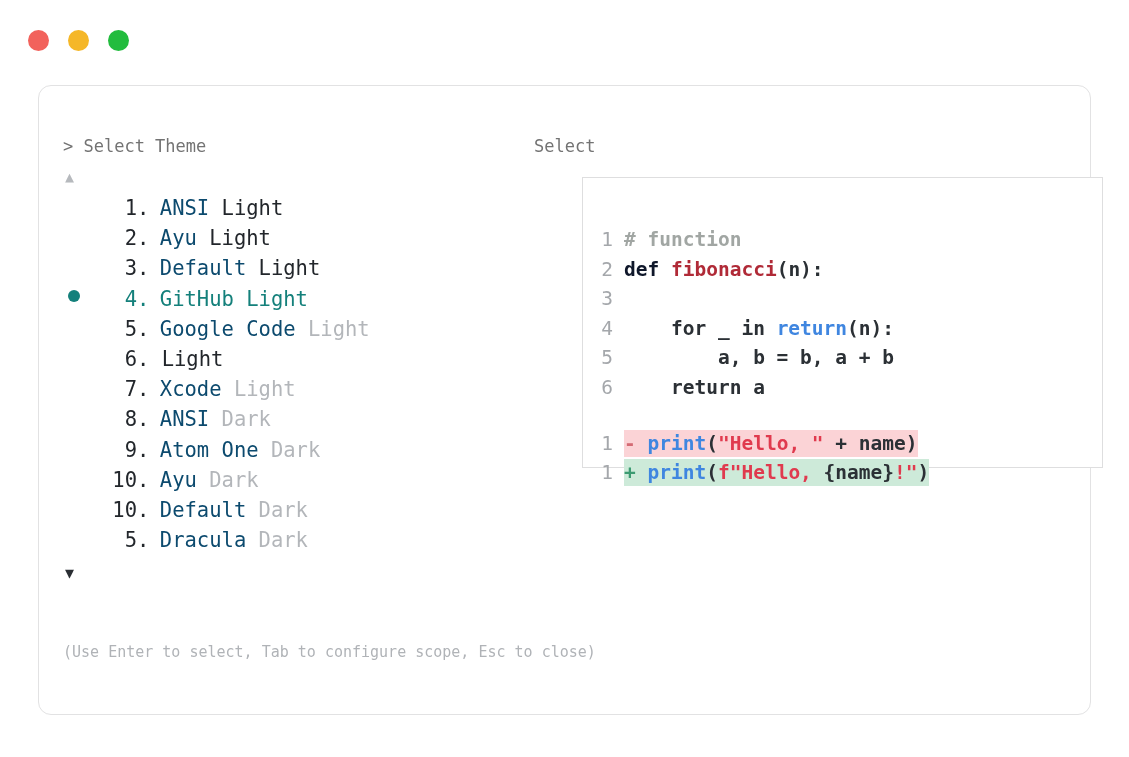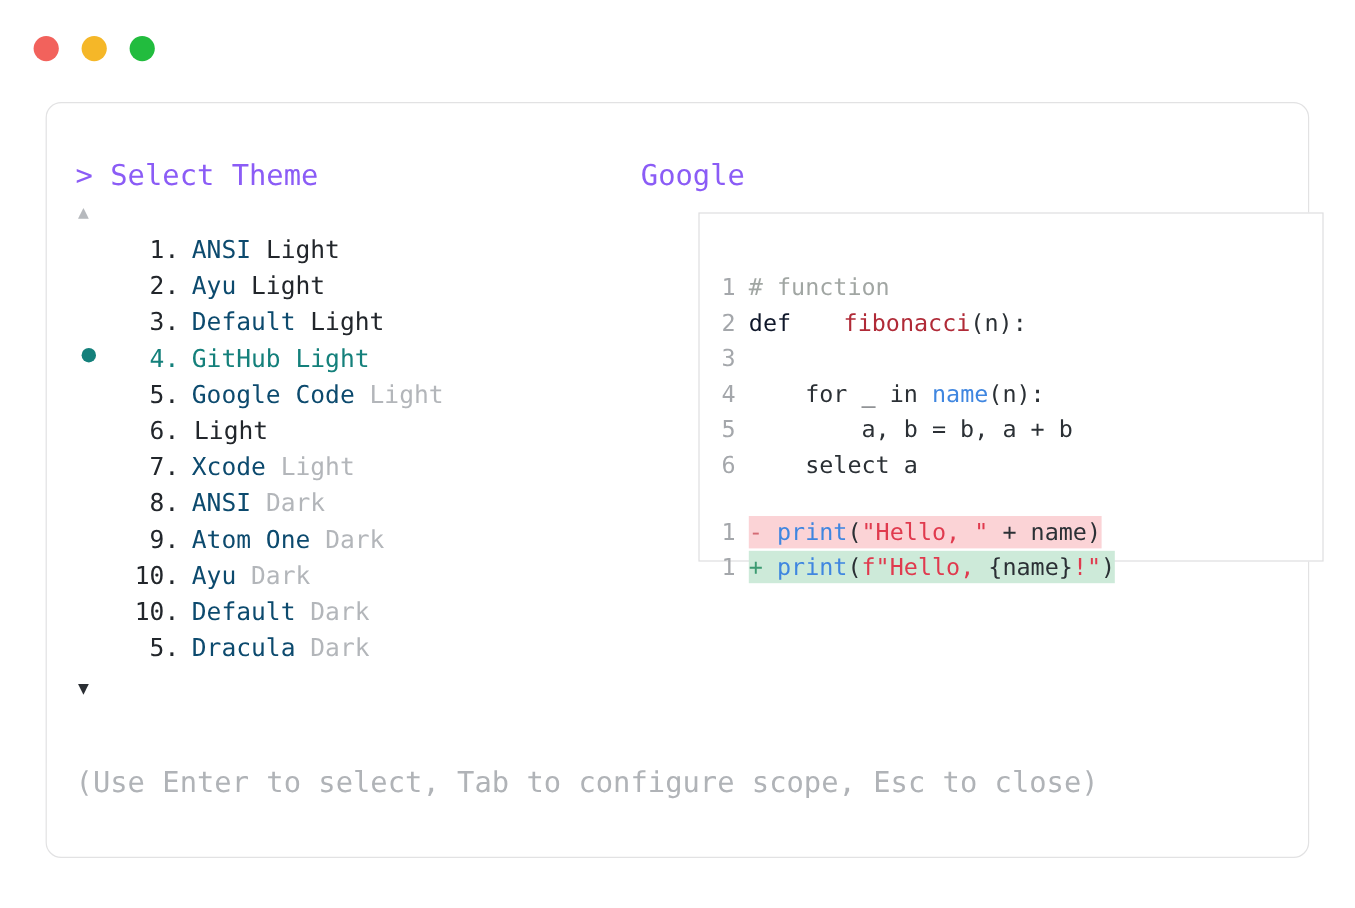--- a/index.html
+++ b/index.html
@@ -68,23 +68,23 @@
   }
 
   .right-col {
     position: absolute;
     left: 495px;
     top: 47px;
     width: 535px;
   }
 
   .section-title {
-    font-size: 24px;
+    font-size: 17px;
     line-height: 26px;
-    color: #8b5cf6;
+    color: #737373;
     letter-spacing: 0px;
     white-space: pre;
   }
 
   .scroll-arrow {
     font-size: 15px;
     line-height: 19px;
     margin-top: 9px;
     margin-left: 2px;
     height: 19px;
@@ -133,21 +133,21 @@
   .theme-row.selected .dotsep,
   .theme-row.selected .tname,
   .theme-row.selected .tvariant { color: #14807b; }
   .tvariant.strong { color: #22262b; }
 
   
   .hint {
     position: absolute;
     left: 24px;
     top: 553px;
-    font-size: 24px;
+    font-size: 15px;
     line-height: 26px;
     color: #b0b3b7;
     white-space: pre;
   }
 
   
   .code-panel {
     position: absolute;
     left: 48px;
     top: 44px;
@@ -172,24 +172,24 @@
     line-height: 29.5px;
     white-space: pre;
   }
   .ln {
     width: 18px;
     flex: 0 0 18px;
     text-align: right;
     color: #a4a7ab;
     margin-right: 11px;
   }
-  .code-text { color: #2b3035; }
+  .code-text { color: #2b3035; font-weight: bold; }
   .code-text .tok-comment { color: #a1a6a3; }
   .code-text .tok-kw      { color: #0f172a; }
-  .code-text .tok-fn      { color: #b02a37; margin-left: 32px; }
+  .code-text .tok-fn      { color: #b02a37; }
   .code-text .tok-num     { color: #0e8079; }
   .code-text .tok-builtin { color: #3f86e0; }
   .code-text .tok-str     { color: #e03a4e; }
 
   .code-gap { height: 25px; }
 
   .diff-line .code-text {
     padding: 1.5px 0;
   }
   .diff-line.removed .hl {
@@ -231,29 +231,29 @@
             <div class="theme-row"><span class="bullet-cell"></span><span class="idx">8</span><span class="dotsep">.</span><span class="tname">ANSI</span><span> </span><span class="tvariant">Dark</span></div>
             <div class="theme-row"><span class="bullet-cell"></span><span class="idx">9</span><span class="dotsep">.</span><span class="tname">Atom One</span><span> </span><span class="tvariant">Dark</span></div>
             <div class="theme-row"><span class="bullet-cell"></span><span class="idx">10</span><span class="dotsep">.</span><span class="tname">Ayu</span><span> </span><span class="tvariant">Dark</span></div>
             <div class="theme-row"><span class="bullet-cell"></span><span class="idx">10</span><span class="dotsep">.</span><span class="tname">Default</span><span> </span><span class="tvariant">Dark</span></div>
             <div class="theme-row"><span class="bullet-cell"></span><span class="idx">5</span><span class="dotsep">.</span><span class="tname">Dracula</span><span> </span><span class="tvariant">Dark</span></div>
           </div>
         <div class="scroll-arrow down">▼</div>
       </div>
 
       <div class="right-col">
-        <div class="section-title">Google</div>
+        <div class="section-title">Select</div>
         <div class="code-panel">
           <div class="code-inner" id="code-inner">
               <div class="code-line"><span class="ln">1</span><span class="code-text"><span class="tok-comment"># function</span></span></div>
               <div class="code-line"><span class="ln">2</span><span class="code-text"><span class="tok-kw">def </span><span class="tok-fn">fibonacci</span><span>(n):</span></span></div>
               <div class="code-line"><span class="ln">3</span></div>
-              <div class="code-line"><span class="ln">4</span><span class="code-text"><span>    for _ in </span><span class="tok-builtin">name</span><span>(n):</span></span></div>
+              <div class="code-line"><span class="ln">4</span><span class="code-text"><span>    for _ in </span><span class="tok-builtin">return</span><span>(n):</span></span></div>
               <div class="code-line"><span class="ln">5</span><span class="code-text"><span>        a, b = b, a + b</span></span></div>
-              <div class="code-line"><span class="ln">6</span><span class="code-text"><span>    select a</span></span></div>
+              <div class="code-line"><span class="ln">6</span><span class="code-text"><span>    return a</span></span></div>
               <div class="code-gap"></div>
               <div class="code-line diff-line removed"><span class="ln">1</span><span class="code-text"><span class="hl"><span class="diff-sign-minus">- </span><span class="tok-builtin">print</span><span>(</span><span class="tok-str">"Hello, "</span><span> + name)</span></span></span></div>
               <div class="code-line diff-line added"><span class="ln">1</span><span class="code-text"><span class="hl"><span class="diff-sign-plus">+ </span><span class="tok-builtin">print</span><span>(</span><span class="tok-str">f"Hello, </span><span>{name}</span><span class="tok-str">!"</span><span>)</span></span></span></div>
             </div>
         </div>
       </div>
 
       <div class="hint">(Use Enter to select, Tab to configure scope, Esc to close)</div>
 
     </div>

